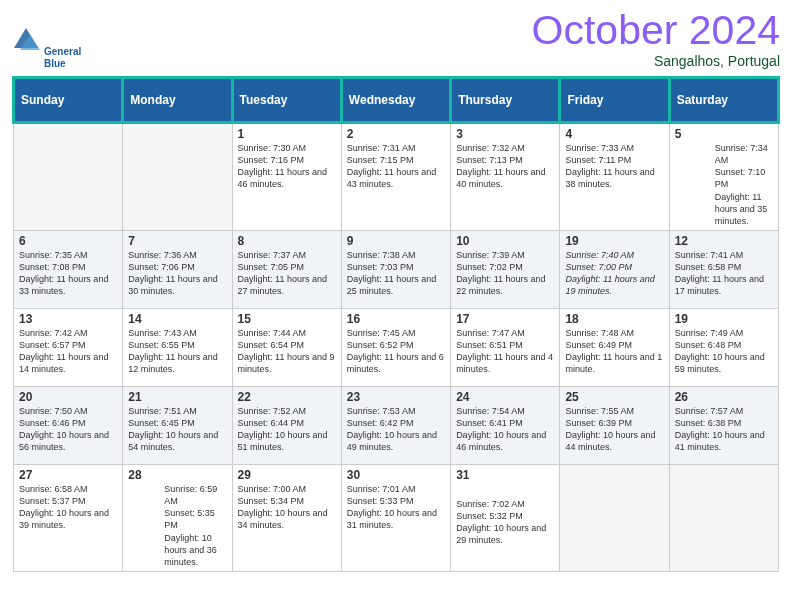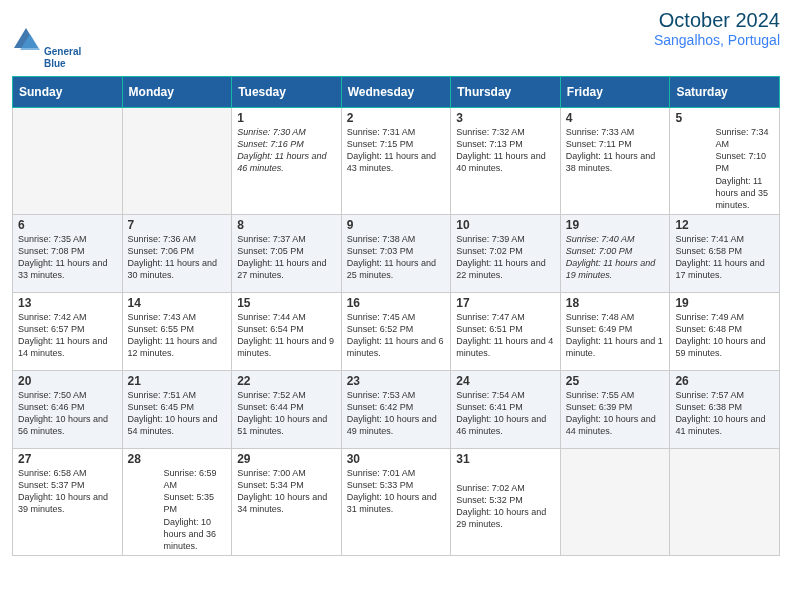--- a/index.html
+++ b/index.html
@@ -37,42 +37,42 @@
       display: block;
     }
     .logo-icon {
       width: 28px;
       height: 28px;
     }
     .title-block {
       text-align: right;
     }
     .month-title {
-      font-size: 20px;
+      font-size: 41px;
       font-weight: 300;
-      color: #0c4a6e;
+      color: #8b5cf6;
       line-height: 1;
     }
     .location {
       font-size: 14px;
-      color: #3b82f6;
+      color: #14532d;
       margin-top: 2px;
     }
     .calendar {
       width: 100%;
       border-collapse: collapse;
     }
     .calendar th {
       background: #2060a0;
       color: #fff;
       font-size: 12px;
       font-weight: bold;
-      padding: 8px 6px;
+      padding: 14px 6px;
       text-align: left;
-      border: 1px solid #14b8a6;
+      border: 3px solid #14b8a6;
     }
     .calendar td {
       border: 1px solid #ccc;
       vertical-align: top;
       padding: 3px 5px;
       font-size: 9.5px;
       color: #333;
       width: calc(100% / 7);
       height: 78px;
       background: #fff;
@@ -127,21 +127,21 @@
           <th>Friday</th>
           <th>Saturday</th>
         </tr>
     </thead>
     <tbody id="calendar-body">
     <tr>
           <td class="empty"></td>
           <td class="empty"></td>
           <td>
             <span class="day-num">1</span>
-            <div class="day-info" style="white-space: pre-line; font-style: italic;">Sunrise: 7:30 AM
+            <div class="day-info" style="white-space: pre-line;">Sunrise: 7:30 AM
 Sunset: 7:16 PM
 Daylight: 11 hours and 46 minutes.</div>
           </td>
           <td>
             <span class="day-num">2</span>
             <div class="day-info" style="white-space: pre-line;">Sunrise: 7:31 AM
 Sunset: 7:15 PM
 Daylight: 11 hours and 43 minutes.</div>
           </td>
           <td>

